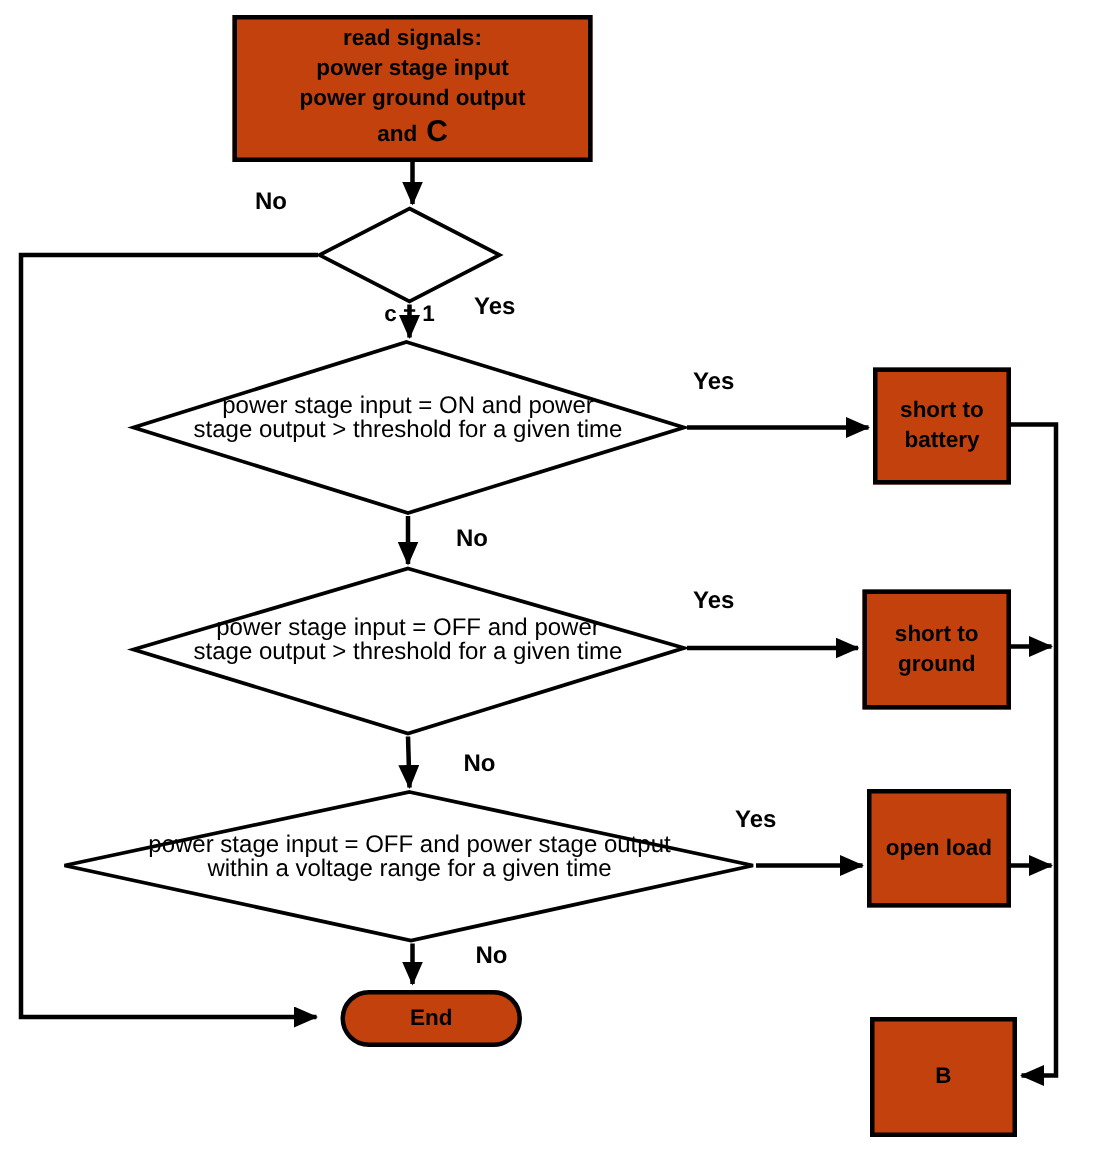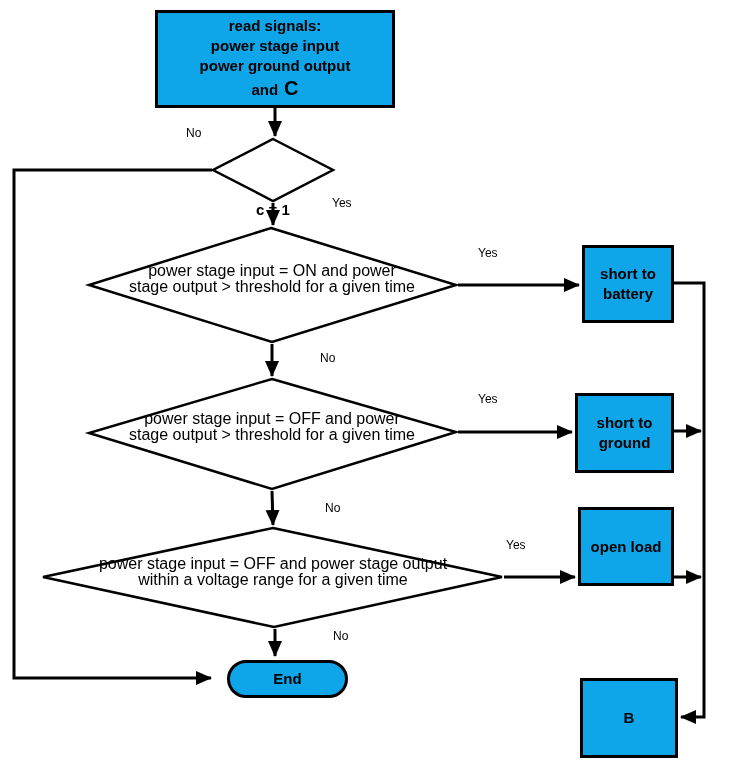--- a/index.html
+++ b/index.html
@@ -4,33 +4,33 @@
 <style>
   html,body{margin:0;padding:0;background:#ffffff;}
   .stage{
     position:relative;width:736px;height:770px;background:#ffffff;
     font-family:"Liberation Sans","DejaVu Sans",sans-serif;color:#000;
     overflow:hidden;
   }
   .stage svg{position:absolute;left:0;top:0;}
   .node{
     position:absolute;box-sizing:border-box;border:3px solid #000;
-    background:#0ea5e9;display:flex;flex-direction:column;align-items:center;
+    background:#c2410c;display:flex;flex-direction:column;align-items:center;
     justify-content:center;text-align:center;
   }
   .node .ln{font-weight:bold;font-size:15px;line-height:20px;white-space:nowrap;}
   .bigc{font-size:20px;font-weight:bold;margin-left:6px;}
   .androw{display:flex;align-items:baseline;justify-content:center;font-weight:bold;font-size:15px;line-height:24px;}
   .pill{border-radius:19px;}
   .dtext{
     position:absolute;text-align:center;font-size:16px;line-height:15.5px;
     font-weight:normal;
   }
   .dlabel{position:absolute;text-align:center;font-size:15px;font-weight:bold;}
-  .lbl{position:absolute;font-size:12px;font-weight:normal;white-space:nowrap;margin-left:16px;}
+  .lbl{position:absolute;font-size:16px;font-weight:bold;white-space:nowrap;}
   .big-letter{font-size:20px;font-weight:bold;}
 </style>
 </head>
 <body>
 
 <div class="stage">
 
   <svg width="736" height="770" viewBox="0 0 736 770">
     <defs>
       <marker id="ah" markerUnits="userSpaceOnUse" markerWidth="18" markerHeight="16" refX="15" refY="7" orient="auto">
@@ -87,21 +87,21 @@
   <div class="node" style="left:582px;top:245px;width:92px;height:78px;">
     <div class="ln">short to</div>
     <div class="ln">battery</div>
   </div>
 
   <div class="node" style="left:575px;top:393px;width:99px;height:80px;">
     <div class="ln">short to</div>
     <div class="ln">ground</div>
   </div>
 
-  <div class="node" style="left:578px;top:507px;width:96px;height:79px;">
+  <div class="node" style="left:578px;top:526px;width:96px;height:79px;">
     <div class="ln">open load</div>
   </div>
 
   <div class="node" style="left:580px;top:678px;width:98px;height:80px;">
     <div class="ln big-letter">B</div>
   </div>
 
   <div class="node pill" style="left:227px;top:660px;width:121px;height:38px;">
     <div class="ln">End</div>
   </div>

